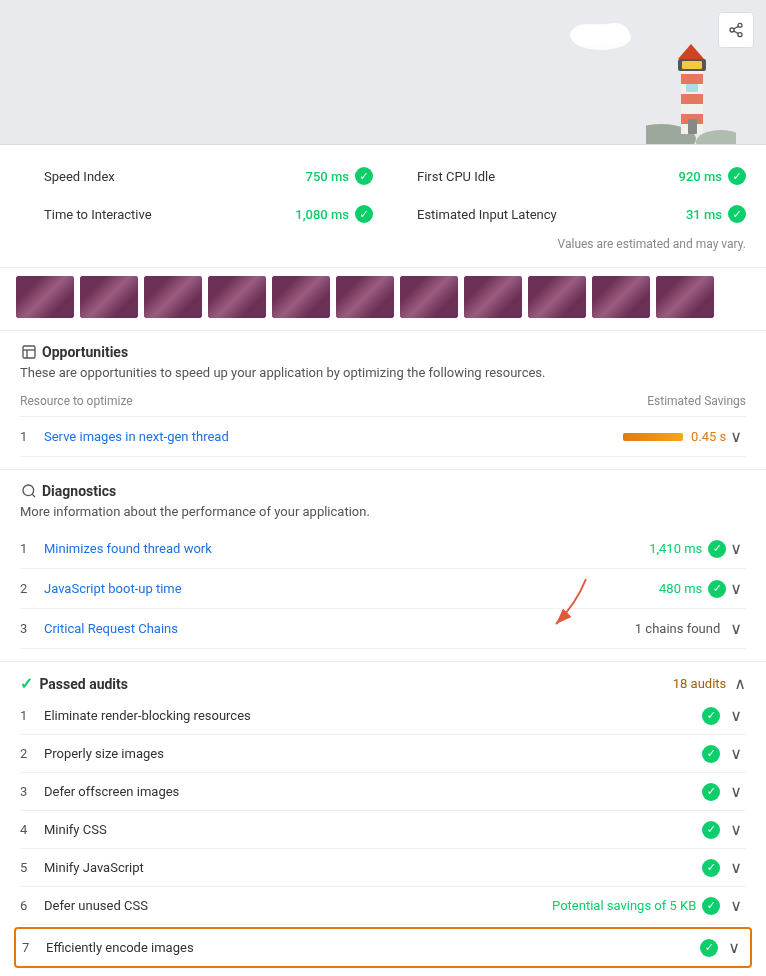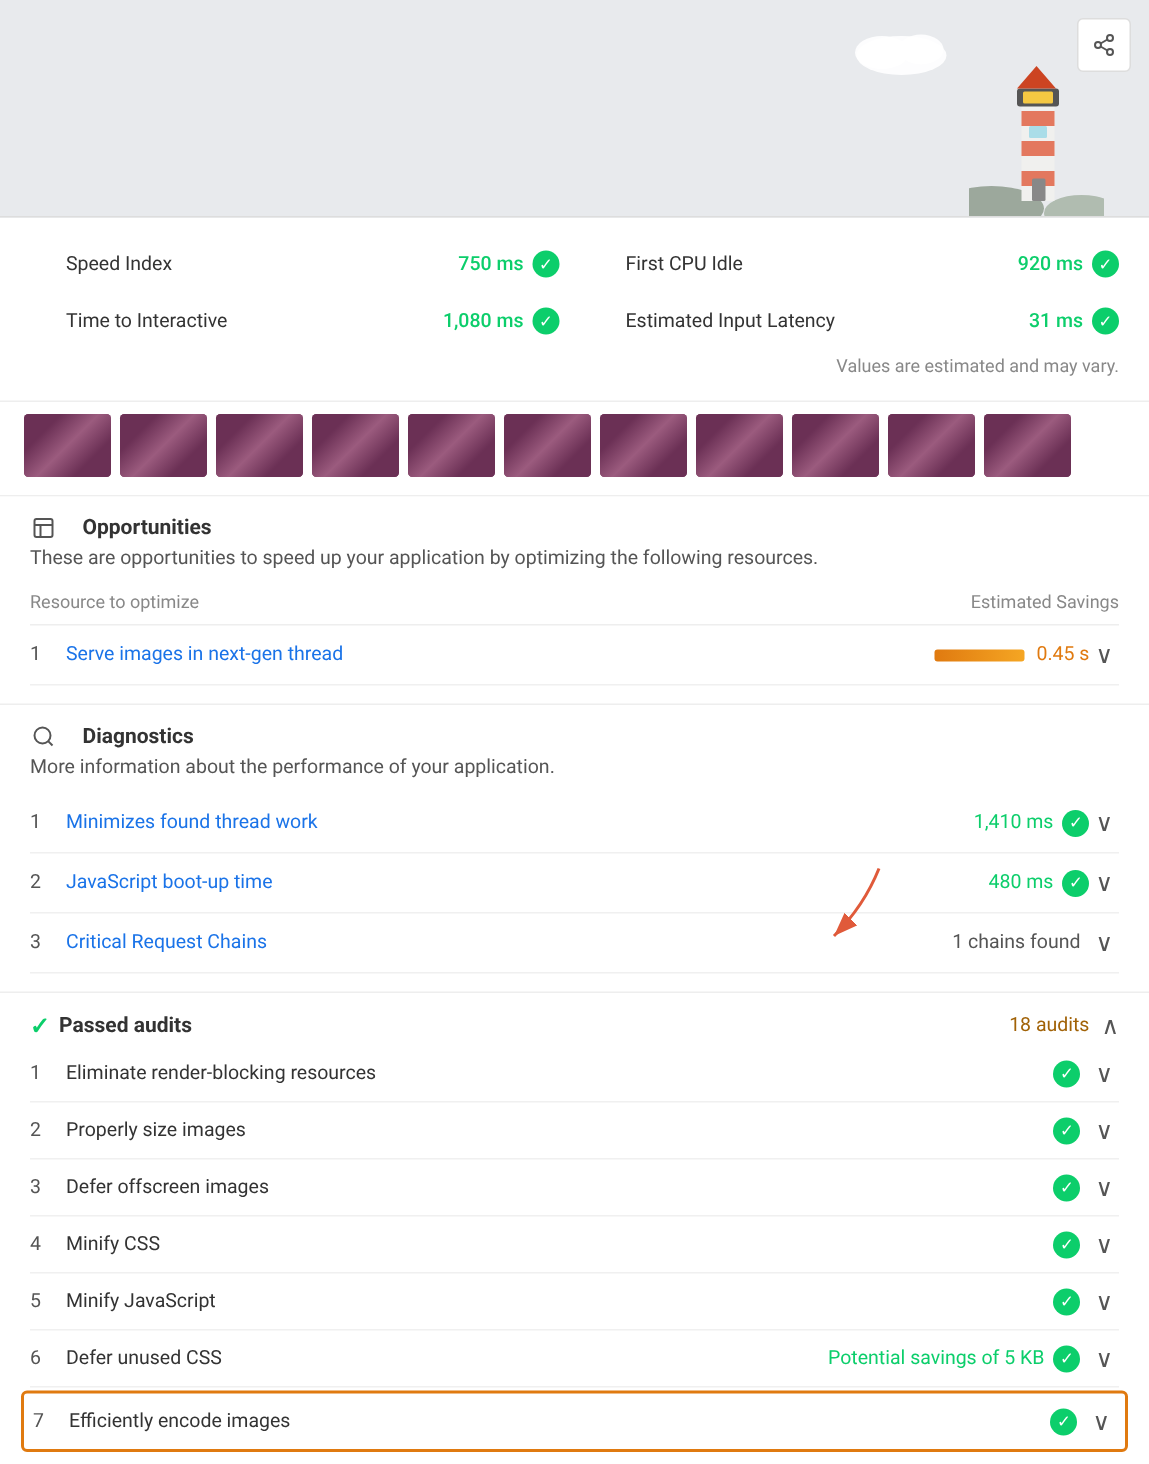--- a/index.html
+++ b/index.html
@@ -127,21 +127,21 @@
     
     .section {
       background: white;
       padding: 12px 20px;
       border-bottom: 1px solid #eee;
     }
 
     .section-header {
       display: flex;
       align-items: center;
-      gap: 17px;
+      gap: 4px;
       font-weight: 700;
       font-size: 14px;
       color: #333;
       margin-bottom: 4px;
     }
 
     .section-icon {
       width: 18px;
       height: 18px;
       display: flex;

